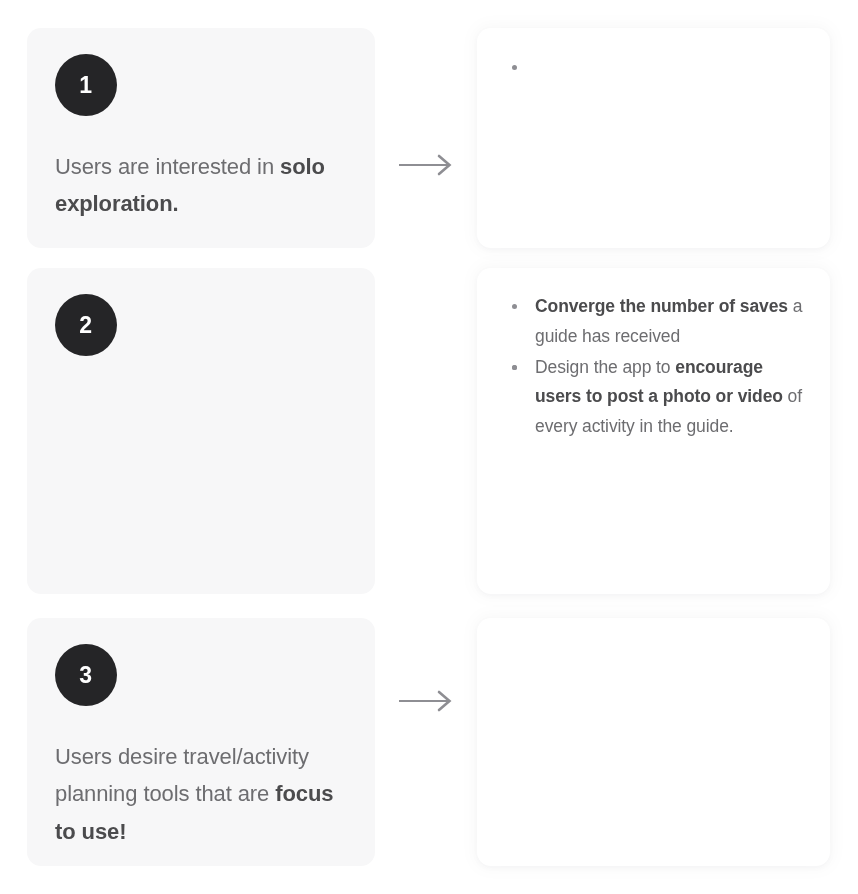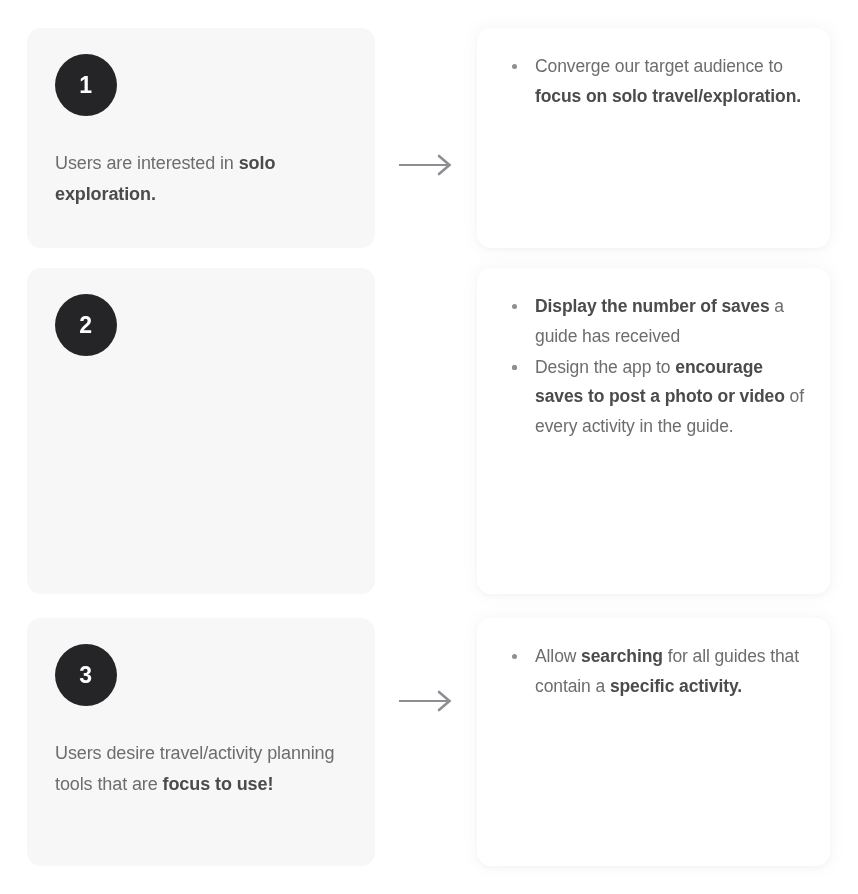--- a/index.html
+++ b/index.html
@@ -52,21 +52,21 @@
     font-size: 23px;
     font-weight: bold;
     display: flex;
     align-items: center;
     justify-content: center;
     letter-spacing: 0.5px;
   }
 
   .insight-text {
     margin-top: 32px;
-    font-size: 18px;
+    font-size: 22px;
     line-height: 1.70;
     color: #6d6d70;
     letter-spacing: -0.1px;
   }
   .insight-text b { color: #4b4b4d; font-weight: bold; }
 
   
   .rec-card {
     position: absolute;
     left: 477px;
@@ -125,50 +125,49 @@
       <div class="insight-text">Users are interested in <b>solo exploration.</b></div>
     </div>
     <div class="arrow" id="arrow-1">
       <svg width="58" height="24" viewBox="0 0 58 24">
         <path d="M1 12 H50" stroke="#8e8e93" stroke-width="2.2" fill="none" stroke-linecap="butt"></path>
         <path d="M41 3 L51.5 12 L41 21" stroke="#8e8e93" stroke-width="2.6" fill="none" stroke-linecap="round" stroke-linejoin="miter"></path>
       </svg>
     </div>
     <div class="rec-card">
       <ul class="rec-list">
-          <li class="rec-item"><span class="dot"></span><span>Converge our target audience to <b>focus on solo travel/exploration.</b></span></li>
+          <li class="rec-item"><span class="dot"></span></li>
         </ul>
     </div>
   </div>
 
   <div class="row" id="row-2">
     <div class="insight-card">
       <div class="badge">2</div>
     </div>
     <div class="arrow" id="arrow-2">
       <svg width="58" height="24" viewBox="0 0 58 24">
         <path d="M1 12 H50" stroke="#8e8e93" stroke-width="2.2" fill="none" stroke-linecap="butt"></path>
         <path d="M41 3 L51.5 12 L41 21" stroke="#8e8e93" stroke-width="2.6" fill="none" stroke-linecap="round" stroke-linejoin="miter"></path>
       </svg>
     </div>
     <div class="rec-card">
       <ul class="rec-list">
-          <li class="rec-item"><span class="dot"></span><span><b>Display the number of saves</b> a guide has received</span></li>
+          <li class="rec-item"><span class="dot"></span><span><b>Converge the number of saves</b> a guide has received</span></li>
           <li class="rec-item"><span class="dot"></span></li>
-          <li class="rec-item"><span class="dot"></span><span>Design the app to <b>encourage saves to post a photo or video</b> of every activity in the guide.</span></li>
+          <li class="rec-item"><span class="dot"></span><span>Design the app to <b>encourage users to post a photo or video</b> of every activity in the guide.</span></li>
         </ul>
     </div>
   </div>
 
   <div class="row" id="row-3">
     <div class="insight-card">
       <div class="badge">3</div>
       <div class="insight-text">Users desire travel/activity planning tools that are <b>focus to use!</b></div>
     </div>
 
     <div class="rec-card">
       <ul class="rec-list">
-          <li class="rec-item"><span class="dot"></span><span>Allow <b>searching</b> for all guides that contain a <b>specific activity.</b></span></li>
         </ul>
     </div>
   </div>
 
 </div>
 
 </body></html>

